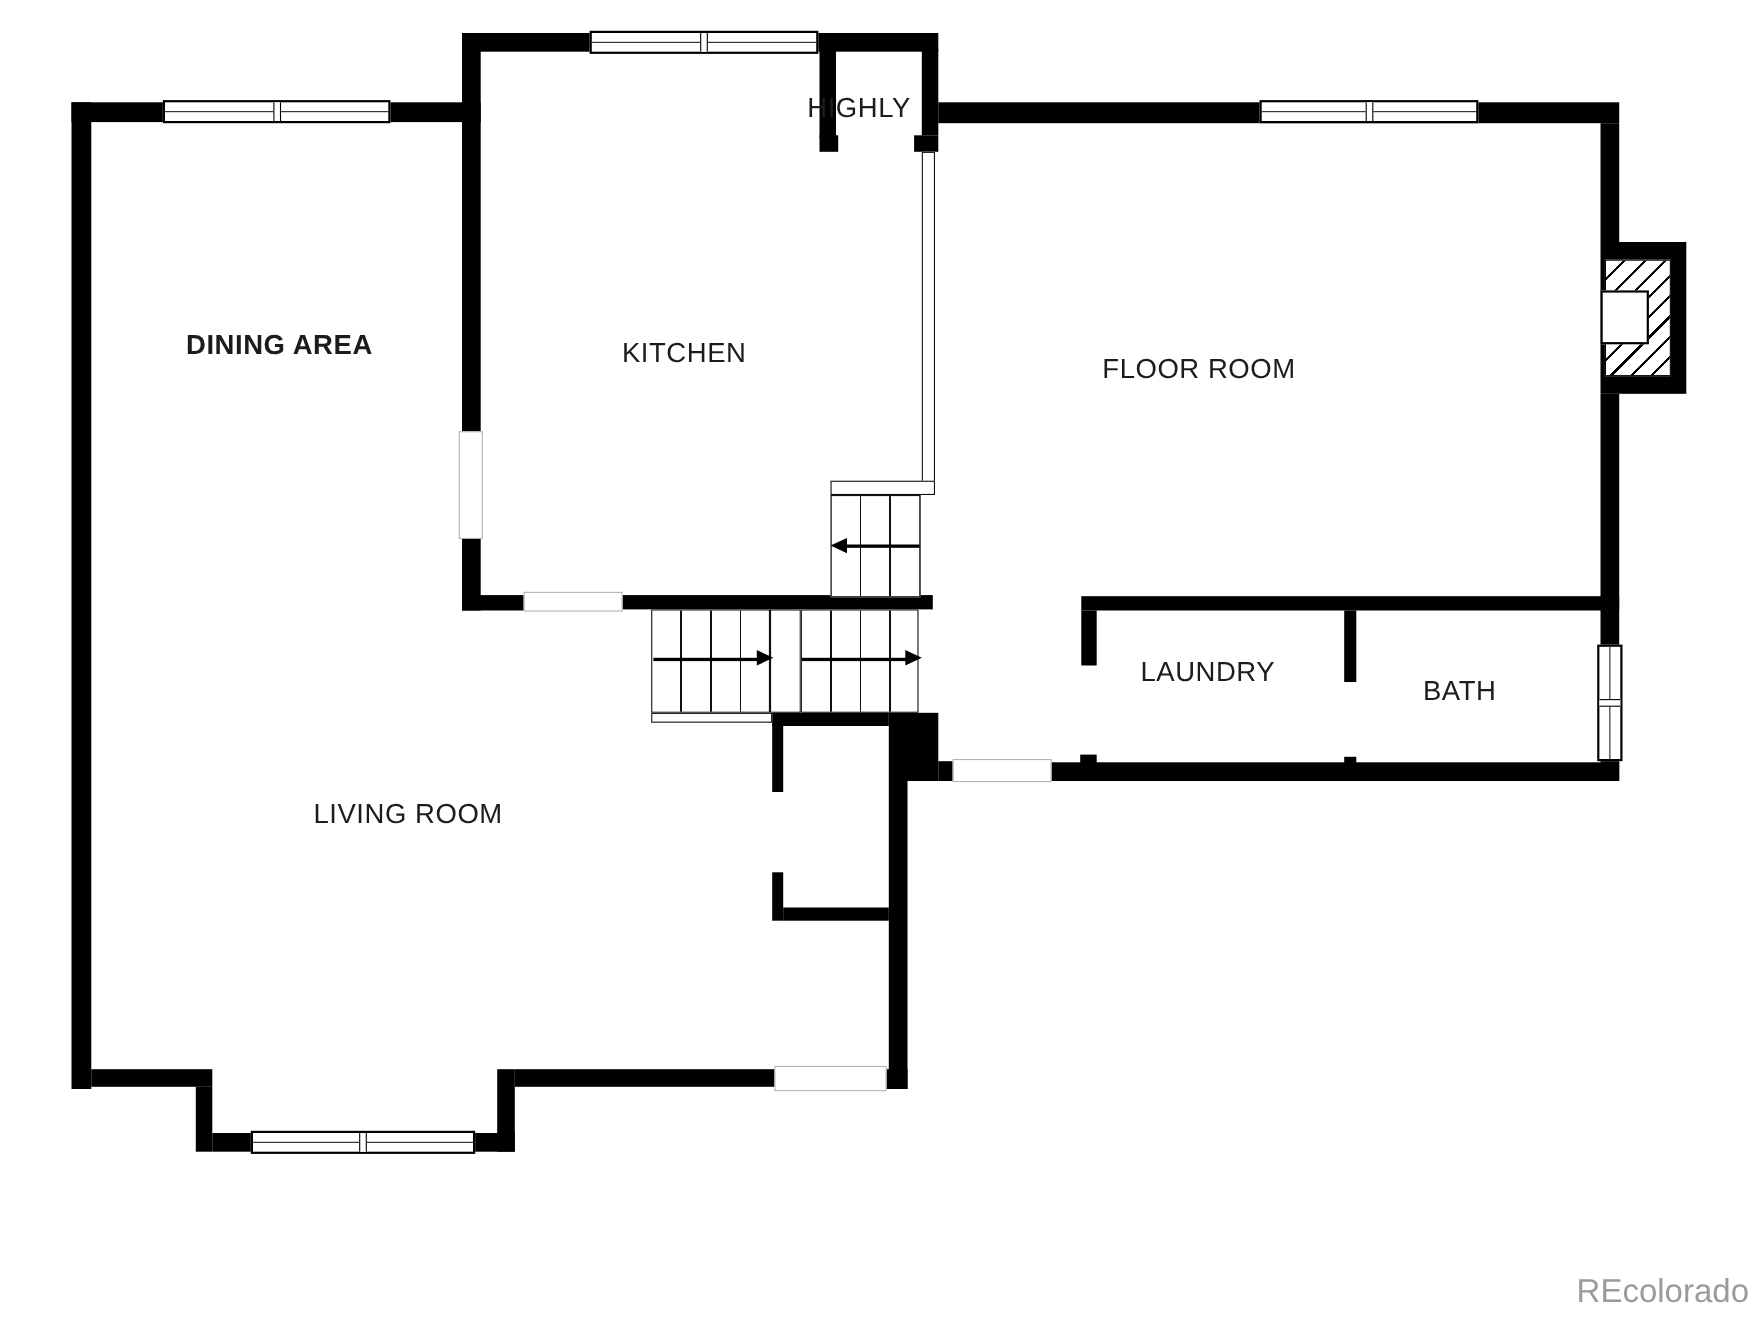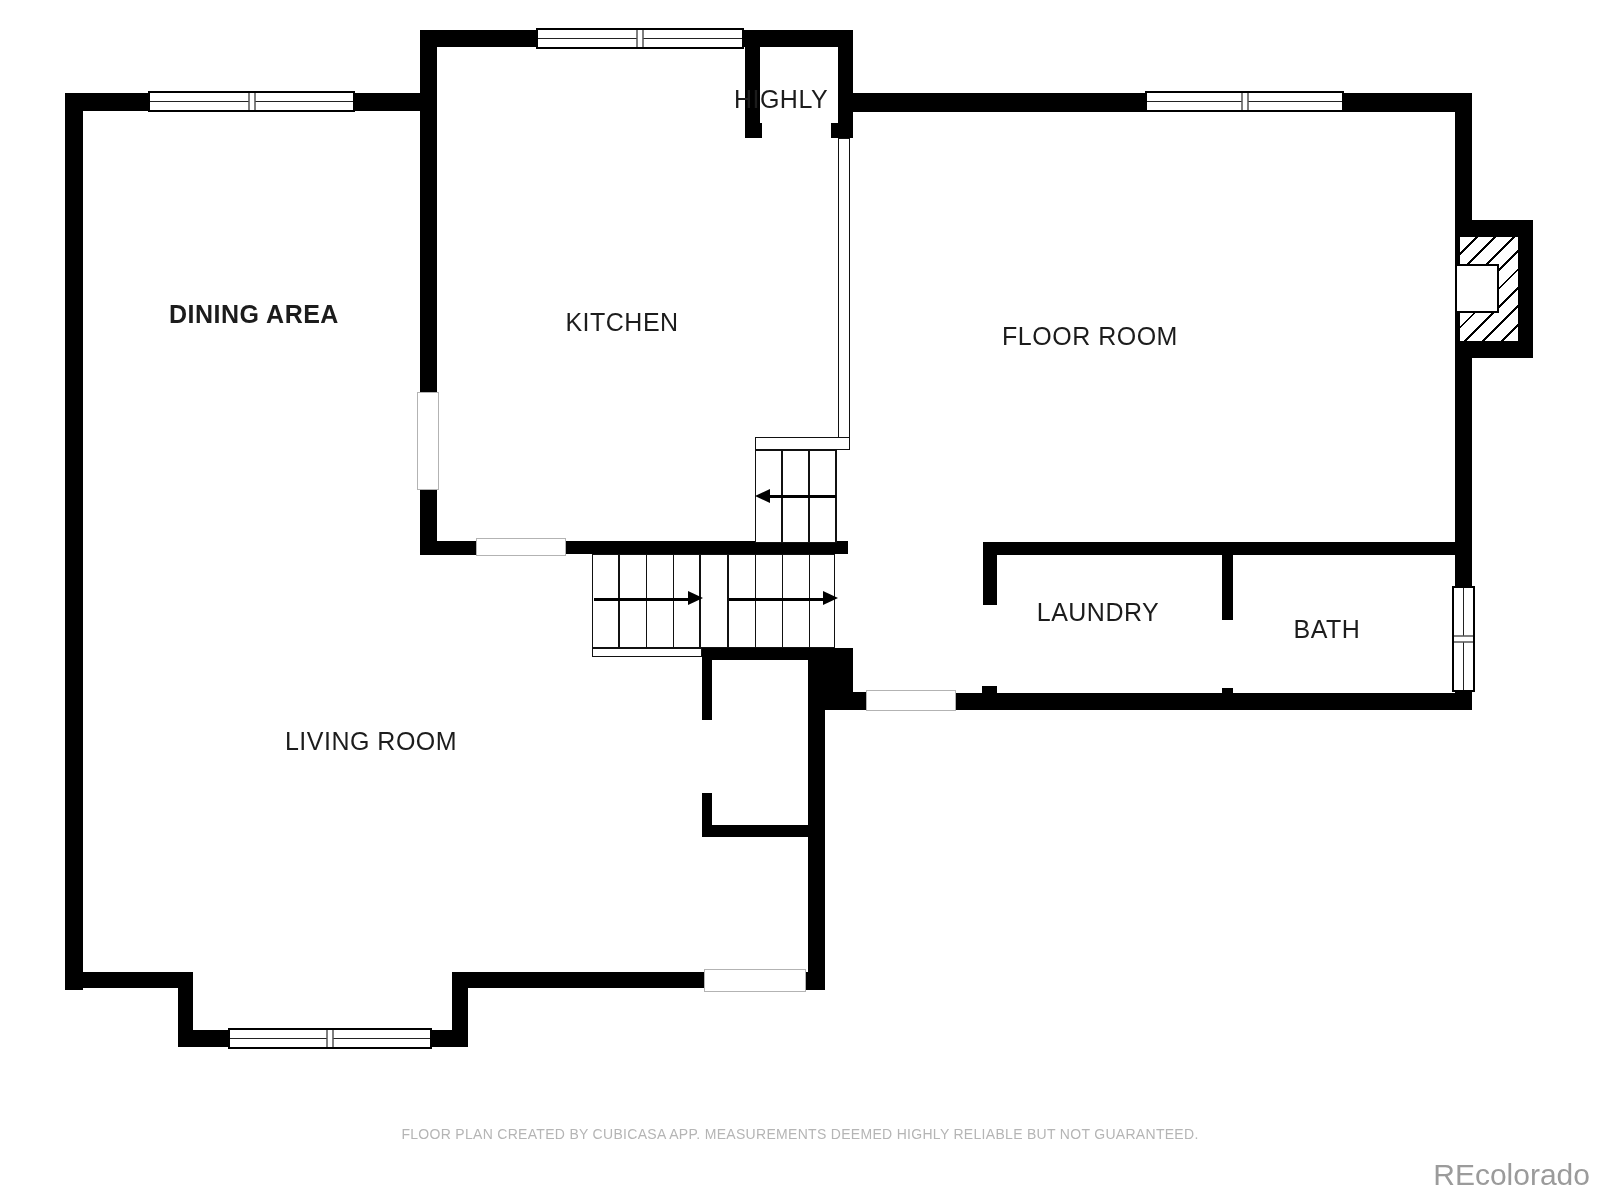--- a/index.html
+++ b/index.html
@@ -143,16 +143,15 @@
   <div class="fp-box" style="left:1455px;top:264px;width:44px;height:49px;"></div>
 
   <div class="room-label" style="left:254px;top:314px;font-weight:bold;">DINING AREA</div>
   <div class="room-label" style="left:622px;top:322px;">KITCHEN</div>
   <div class="room-label" style="left:781px;top:99px;">HIGHLY</div>
   <div class="room-label" style="left:1090px;top:336px;">FLOOR ROOM</div>
   <div class="room-label" style="left:1098px;top:612px;">LAUNDRY</div>
   <div class="room-label" style="left:1327px;top:629px;">BATH</div>
   <div class="room-label" style="left:371px;top:741px;">LIVING ROOM</div>
 
-  <div class="footer">FLOOR PLAN CREATED BY CUBICASA APP. MEASUREMENTS DEEMED HIGHLY RELIABLE BUT NOT GUARANTEED.</div>
   <div class="watermark">REcolorado</div>
 
 </div>
 
 </body></html>

